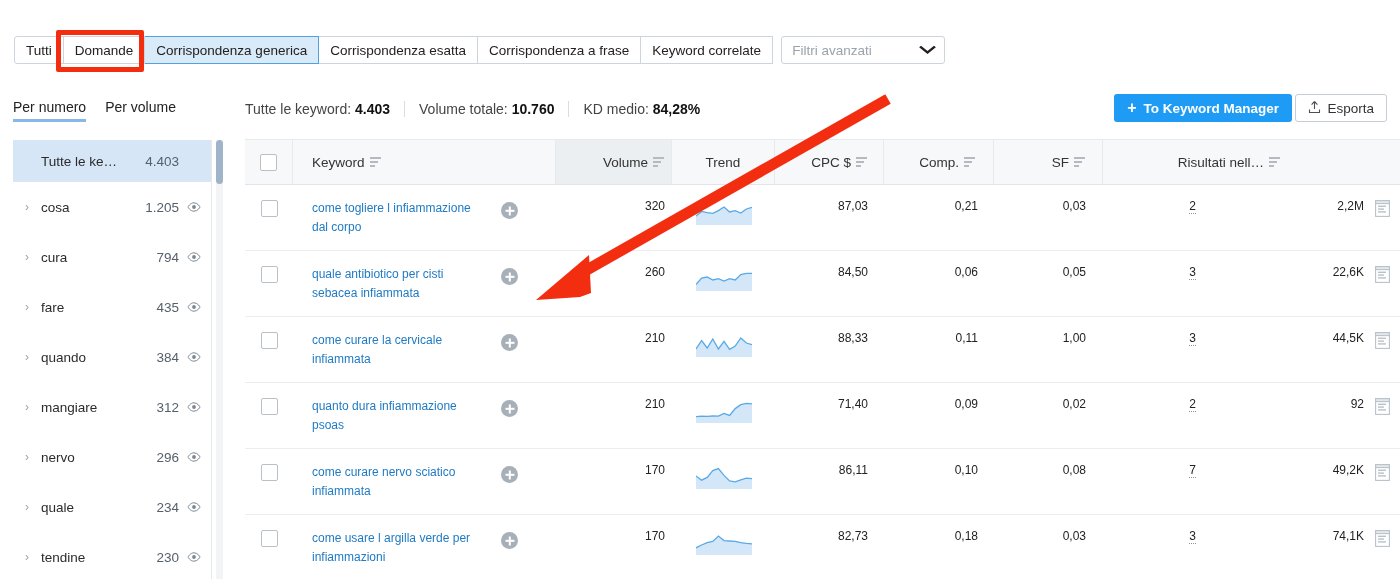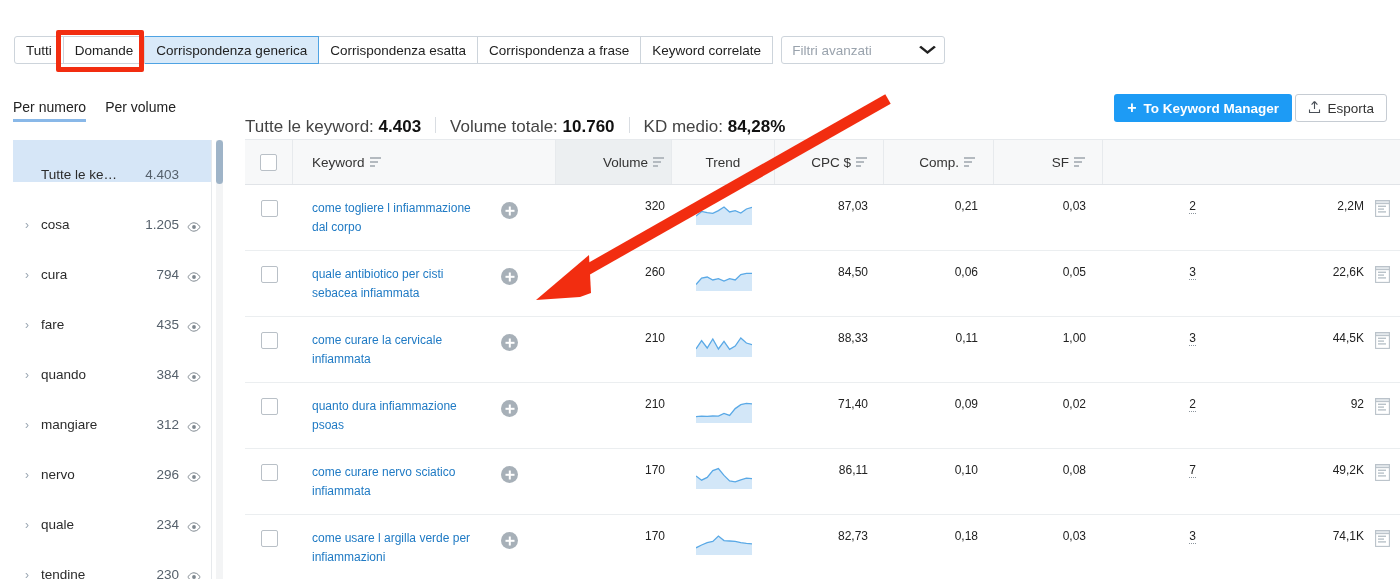--- a/index.html
+++ b/index.html
@@ -42,42 +42,42 @@
     pointer-events:none; z-index:5;
   }
 
   
   .subtabs { position:absolute; left:13px; top:99px; display:flex; gap:19px; }
   .subtab { font-size:14px; color:#222; padding-bottom:7px; cursor:pointer; position:relative; }
   .subtab.on::after {
     content:""; position:absolute; left:0; right:0; bottom:0; height:3px; background:#89b8e8;
   }
 
-  .stats { position:absolute; left:245px; top:101px; display:flex; font-size:17px; color:#444;margin-top:16px; }
+  .stats { position:absolute; left:245px; top:101px; display:flex; font-size:14px; color:#444; }
   .stats .sep { width:1px; height:16px; background:#d9dde2; margin:0 14px; }
   .stats b { color:#111; font-weight:bold; }
 
   .btn-kwmgr {
     position:absolute; right:108px; top:94px; height:28px;
     display:flex; align-items:center; gap:7px; padding:0 13px;
     background:#1d9bf5; color:#fff; border-radius:3px;
     font-size:13.5px; font-weight:bold; cursor:pointer; white-space:nowrap;
   }
   .btn-kwmgr .plus { font-size:16px; font-weight:bold; line-height:1; }
   .btn-export {
     position:absolute; right:13px; top:94px; height:28px;
     display:flex; align-items:center; gap:6px; padding:0 12px;
     background:#fff; border:1px solid #c6ccd3; border-radius:3px;
     font-size:13.5px; color:#333; cursor:pointer;
   }
 
   
   .sidebar { position:absolute; left:13px; top:140px; width:198px; height:439px; overflow:hidden; }
   .sb-row {
-    display:flex; align-items:flex-end; height:50px; padding:0 10px 0 12px;
+    display:flex; align-items:center; height:50px; padding:0 10px 0 12px;
     font-size:13.5px; color:#2b2b2b; cursor:pointer;
   }
   .sb-row.head { background:#d6e6f7; height:42px; }
   .sb-arrow { width:16px; color:#9aa6b2; font-size:12px; flex:none; }
   .sb-label { flex:1; white-space:nowrap; overflow:hidden; text-overflow:ellipsis; }
   .sb-count { color:#55606b; font-size:13.5px; margin-right:8px; }
   .sb-eye { width:14px; flex:none; display:flex; align-items:center; justify-content:center; }
   .sb-divider { position:absolute; left:211px; top:140px; width:1px; height:439px; background:#e6e9ec; }
   .sb-track { position:absolute; left:216px; top:140px; width:7px; height:439px; background:#f3f4f5; }
   .sb-thumb { position:absolute; left:216px; top:140px; width:7px; height:200px; background:#c8ccd0; border-radius:4px; }
@@ -353,20 +353,30 @@
         <div class="th c-sf">
           <span class="lbl">
             <span>SF</span>
             <span class="sorticon">
               <i></i>
               <i></i>
               <i></i>
             </span>
           </span>
         </div>
+        <div class="th c-res">
+          <span class="lbl">
+            <span>Risultati nell…</span>
+            <span class="sorticon">
+              <i></i>
+              <i></i>
+              <i></i>
+            </span>
+          </span>
+        </div>
       </div>
     <div id="tbody">
         <div class="trow rowh-2">
           <div class="td c-chk">
             <span class="chkbox"></span>
           </div>
           <div class="td c-kw">
             <span class="kwcell">
               <span class="kwlink">come togliere l infiammazione dal corpo</span>
               <span class="addbtn"></span>

